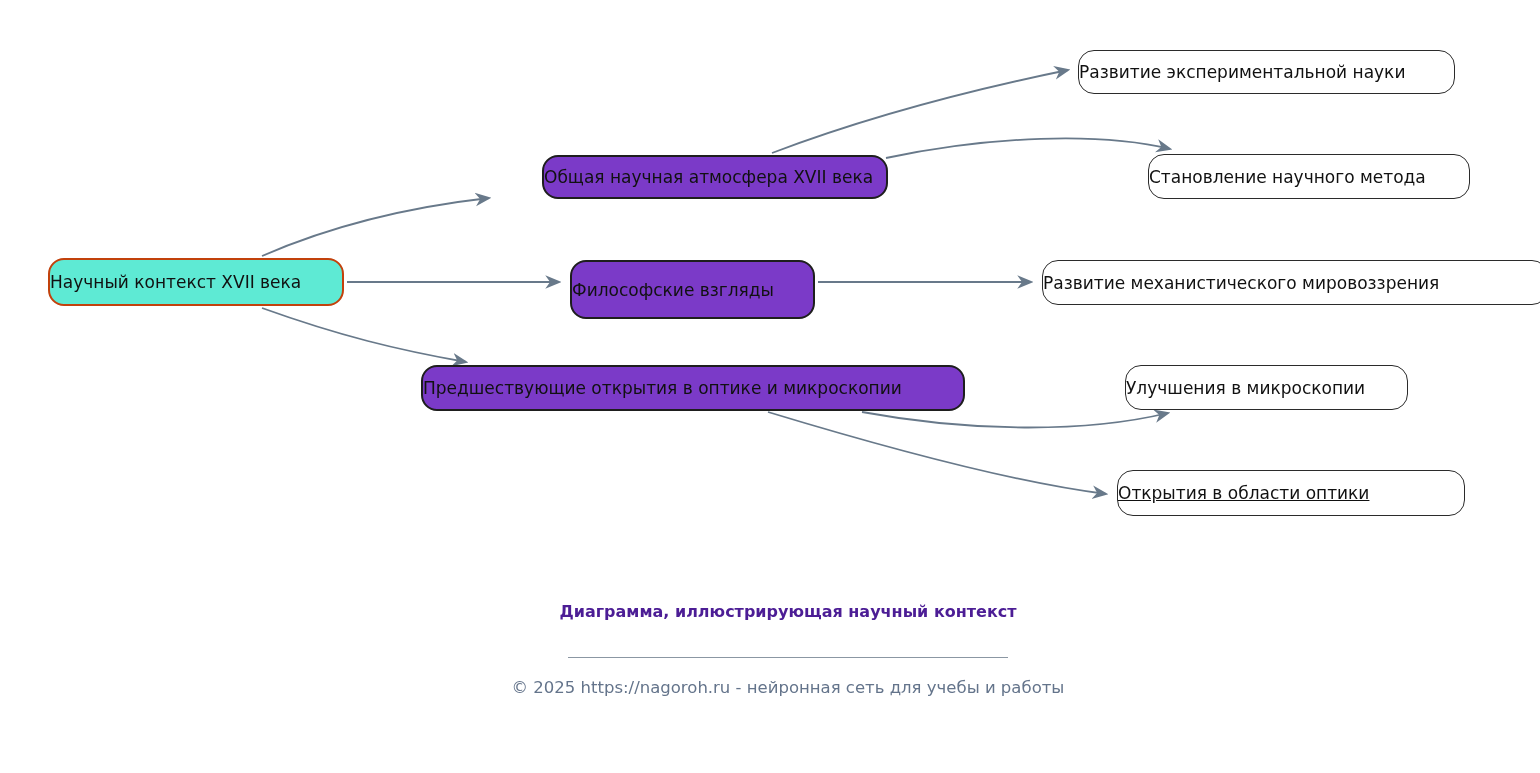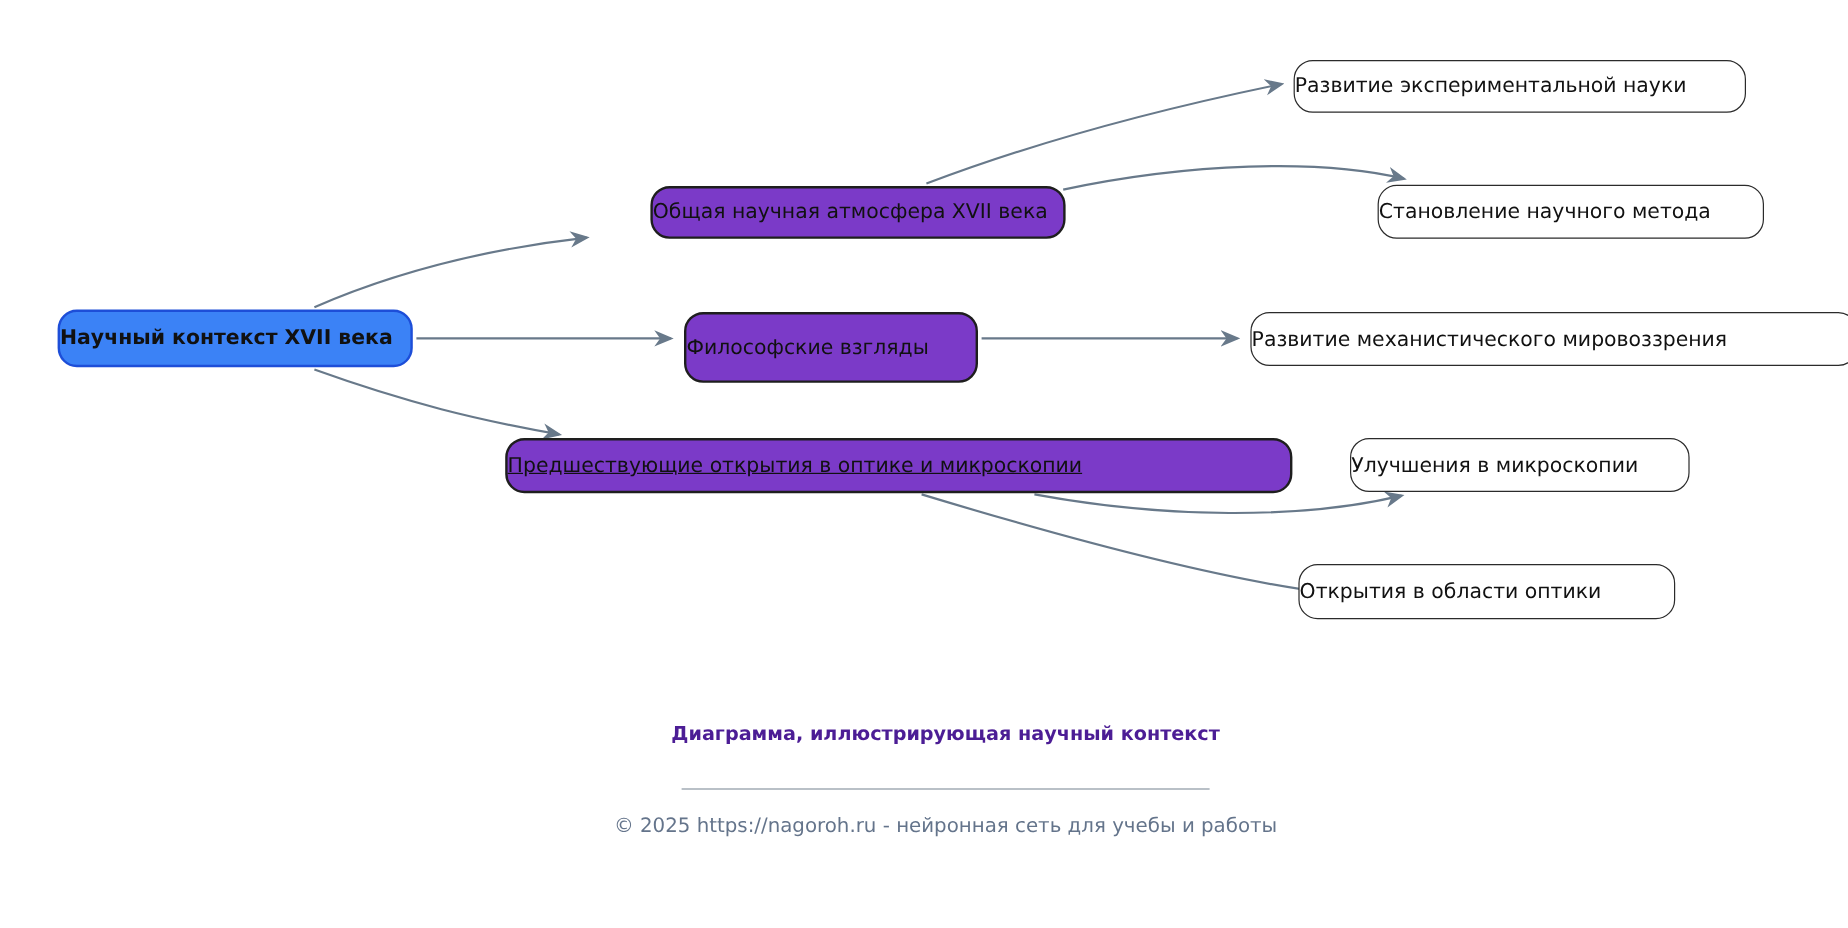--- a/index.html
+++ b/index.html
@@ -26,23 +26,22 @@
     display: flex;
     align-items: center;
     justify-content: flex-start;
     border-radius: 16px;
     font-size: 17px;
     color: #111111;
     white-space: nowrap;
     box-sizing: border-box;
   }
   .node-root {
-    background: #3b82f6;
-    border: 2px solid #1d4ed8;
-    font-weight: bold;
+    background: #5eead4;
+    border: 2px solid #c2410c;
   }
   .node-branch {
     background: #7b3ac8;
     border: 2px solid #1e1e1e;
   }
   .node-leaf {
     background: #ffffff;
     border: 1.5px solid #2b2b2b;
   }
   .caption {
@@ -101,41 +100,41 @@
   </div>
 
   <div class="node node-branch" style="left:502px; top:155px; width:346px; height:44px;margin-left:40px;">
     <span>Общая научная атмосфера XVII века</span>
   </div>
 
   <div class="node node-branch" style="left:570px; top:260px; width:245px; height:59px;">
     <span>Философские взгляды</span>
   </div>
 
-  <div class="node node-branch" style="left:421px; top:365px; width:656px; height:46px;text-decoration:underline;">
+  <div class="node node-branch" style="left:421px; top:365px; width:544px; height:46px;">
     <span>Предшествующие открытия в оптике и микроскопии</span>
   </div>
 
   <div class="node node-leaf" style="left:1078px; top:50px; width:377px; height:44px;">
     <span>Развитие экспериментальной науки</span>
   </div>
 
   <div class="node node-leaf" style="left:1106px; top:154px; width:322px; height:45px;margin-left:42px;">
     <span>Становление научного метода</span>
   </div>
 
   <div class="node node-leaf" style="left:1042px; top:260px; width:506px; height:45px;">
     <span>Развитие механистического мировоззрения</span>
   </div>
 
   <div class="node node-leaf" style="left:1125px; top:365px; width:283px; height:45px;">
     <span>Улучшения в микроскопии</span>
   </div>
 
-  <div class="node node-leaf" style="left:1082px; top:470px; width:314px; height:46px;">
+  <div class="node node-leaf" style="left:1117px; top:470px; width:348px; height:46px;text-decoration:underline;">
     <span>Открытия в области оптики</span>
   </div>
 
   <div class="caption">
     <div>Диаграмма, иллюстрирующая научный контекст</div>
   </div>
 
   <div class="divider"></div>
 
   <div class="footer">© 2025 https://nagoroh.ru - нейронная сеть для учебы и работы</div>

